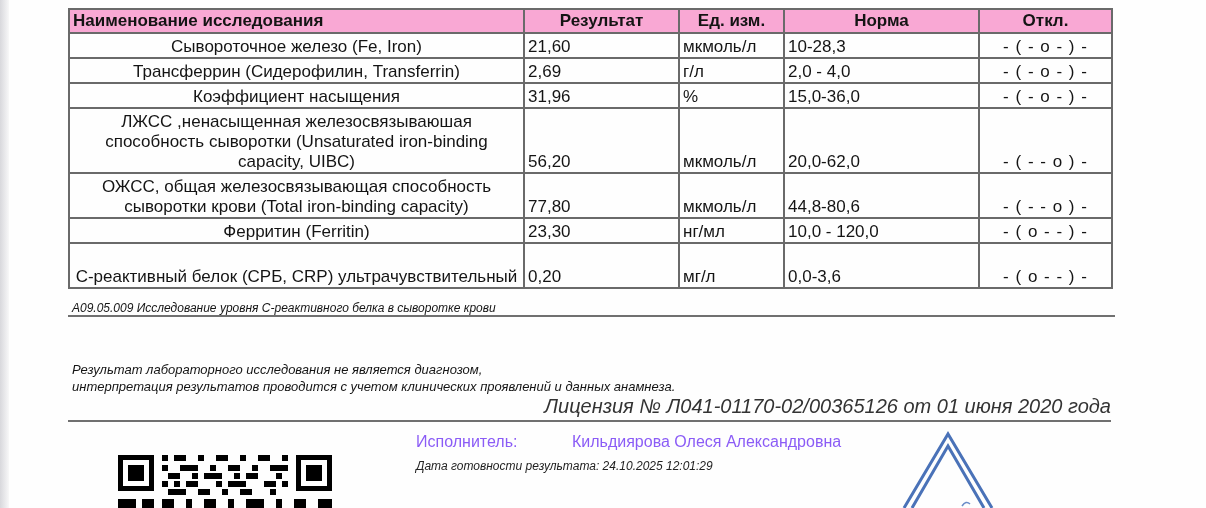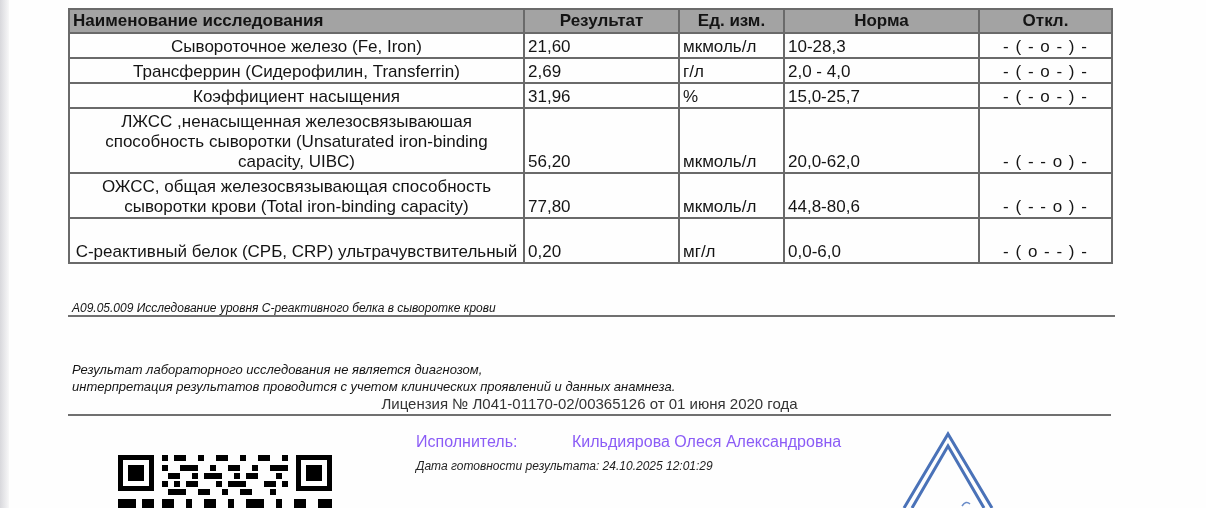--- a/index.html
+++ b/index.html
@@ -14,21 +14,21 @@
   }
   table.results {
     position:absolute; left:68px; top:8px;
     border-collapse:collapse; table-layout:fixed;
     width:1043px; font-size:17px; line-height:20px;
   }
   table.results td, table.results th {
     border:2px solid #6a6a6a; padding:0 3px; vertical-align:bottom; white-space:nowrap;
   }
   table.results th {
-    background:#a3a3a3; font-weight:bold; text-align:center; height:22px; vertical-align:middle;
+    background:#f9a8d4; font-weight:bold; text-align:center; height:22px; vertical-align:middle;
   }
   table.results th.name { text-align:left; }
   td.name { text-align:center; white-space:normal !important; }
   td.center { text-align:left; }
   td.norm { text-align:left; }
   td.dev { text-align:center; letter-spacing:1px; }
   .r1 td { height:23px; }
   .r3 td { height:63px; }
   .r2 td { height:43px;margin-top:28px; }
 
@@ -36,21 +36,21 @@
     position:absolute; left:68px; top:301px; width:1043px;
     font-style:italic; font-size:12px; padding-left:4px;
     border-bottom:2px solid #707070; padding-bottom:0;
   }
   .disclaimer {
     position:absolute; left:72px; top:343px;
     font-style:italic; font-size:13px; line-height:17px;margin-top:18px;
   }
   .license {
     position:absolute; left:68px; top:395px; width:1043px;
-    text-align:center; font-size:15px; color:#333;
+    text-align:right; font-style:italic; font-size:20px; color:#333;
     border-bottom:2px solid #707070; padding-bottom:2px;
   }
   .executor {
     position:absolute; left:416px; top:433px; font-size:16px; color:#8b5cf6;
   }
   .executor .lbl { display:inline-block; width:156px; }
   .ready {
     position:absolute; left:416px; top:459px; font-size:12px; font-style:italic; color:#222;
   }
   .qr { position:absolute; left:118px; top:455px; width:214px; height:53px; }
@@ -88,42 +88,49 @@
     <td class="name">Трансферрин (Сидерофилин, Transferrin)</td>
     <td class="center">2,69</td>
     <td class="center">г/л</td>
     <td class="norm">2,0 - 4,0</td>
     <td class="dev">- ( - o - ) -</td>
   </tr>
   <tr class="r1">
     <td class="name">Коэффициент насыщения</td>
     <td class="center">31,96</td>
     <td class="center">%</td>
-    <td class="norm">15,0-25,7</td>
+    <td class="norm">15,0-36,0</td>
     <td class="dev">- ( - o - ) -</td>
   </tr>
   <tr class="r3">
     <td class="name">ЛЖСС ,ненасыщенная железосвязываюшая способность сыворотки (Unsaturated iron-binding capacity, UIBC)</td>
     <td class="center">56,20</td>
     <td class="center">мкмоль/л</td>
     <td class="norm">20,0-62,0</td>
     <td class="dev">- ( - - o ) -</td>
   </tr>
   <tr class="r2">
     <td class="name">ОЖСС, общая железосвязывающая способность сыворотки крови (Total iron-binding capacity)</td>
     <td class="center">77,80</td>
     <td class="center">мкмоль/л</td>
     <td class="norm">44,8-80,6</td>
     <td class="dev">- ( - - o ) -</td>
   </tr>
+  <tr class="r1">
+    <td class="name">Ферритин (Ferritin)</td>
+    <td class="center">23,30</td>
+    <td class="center">нг/мл</td>
+    <td class="norm">10,0 - 120,0</td>
+    <td class="dev">- ( o - - ) -</td>
+  </tr>
   <tr class="r2">
     <td class="name">С-реактивный белок (СРБ, CRP) ультрачувствительный</td>
     <td class="center">0,20</td>
     <td class="center">мг/л</td>
-    <td class="norm">0,0-6,0</td>
+    <td class="norm">0,0-3,6</td>
     <td class="dev">- ( o - - ) -</td>
   </tr>
 </tbody>
   </table>
 
 <div class="code-line">А09.05.009 Исследование уровня С-реактивного белка в сыворотке крови</div>
 
 <div class="disclaimer">
   <div>Результат лабораторного исследования не является диагнозом,</div>
   <div>интерпретация результатов проводится с учетом клинических проявлений и данных анамнеза.</div>

